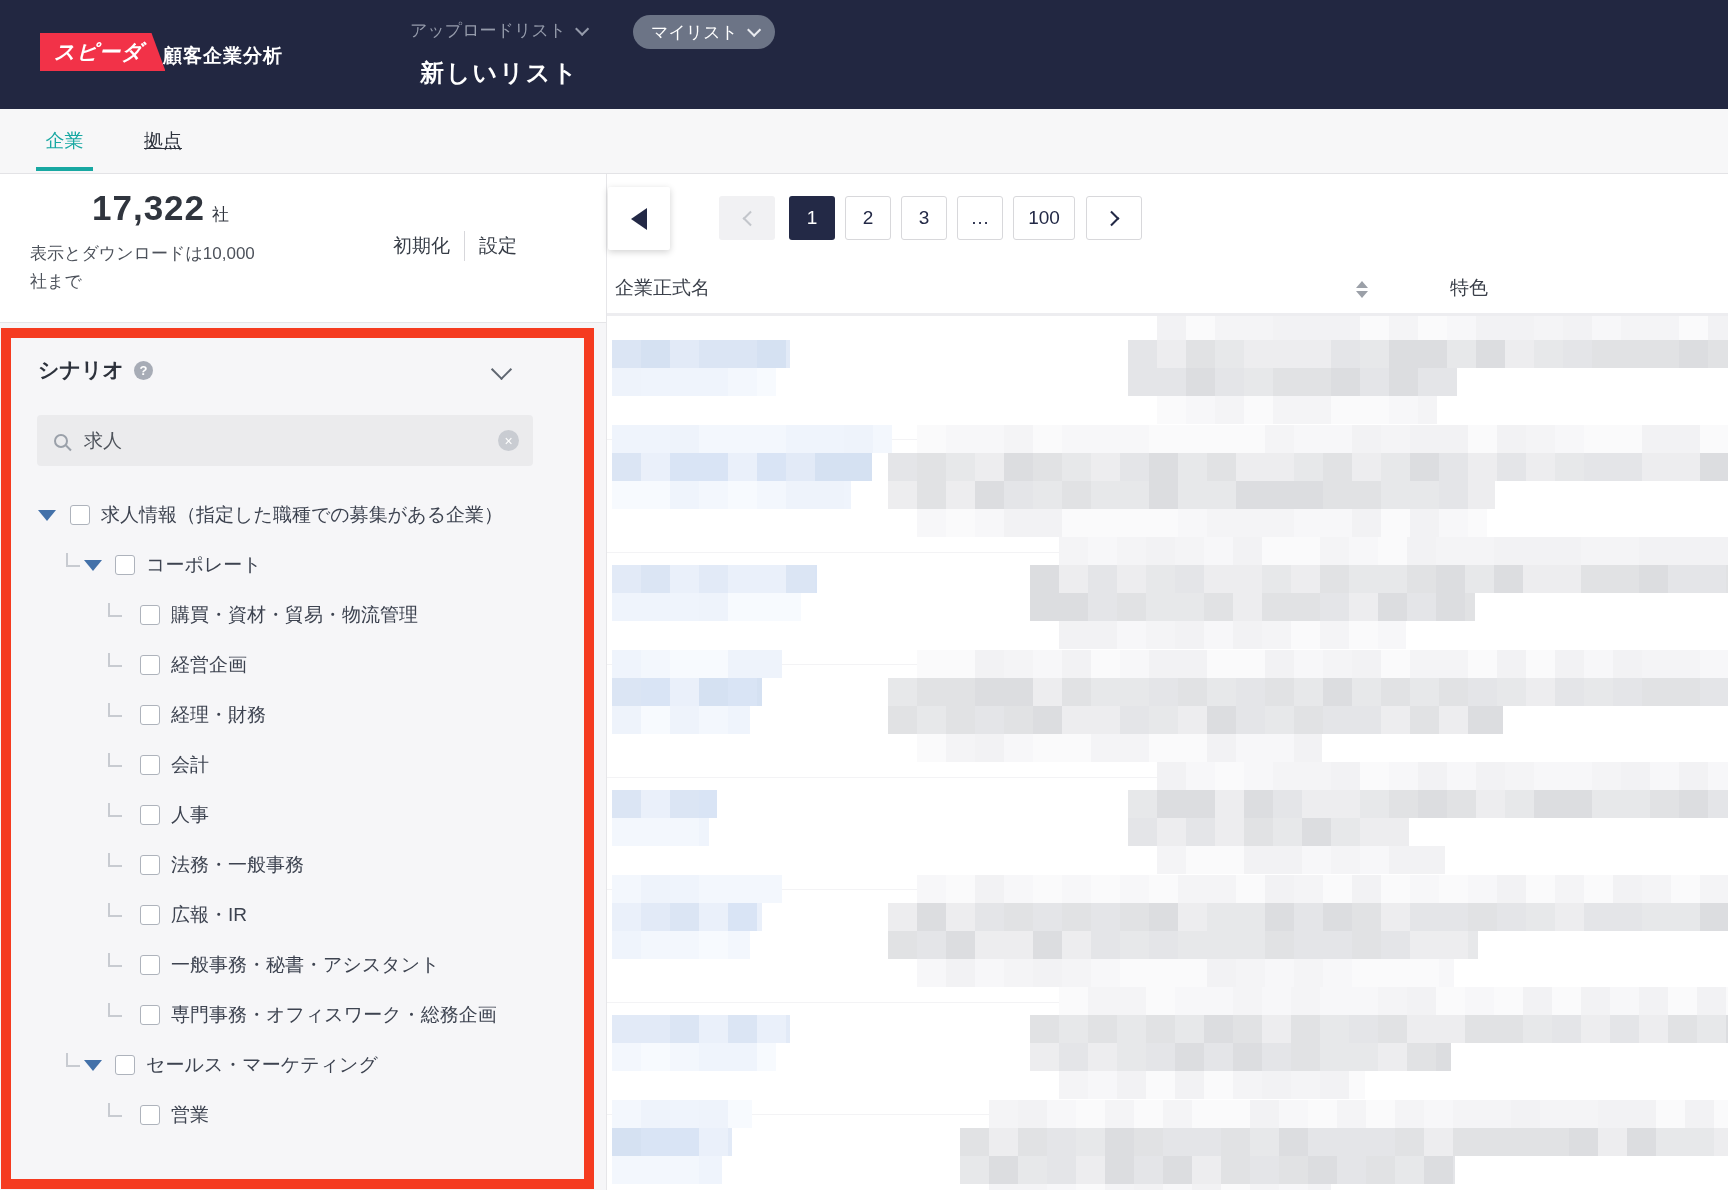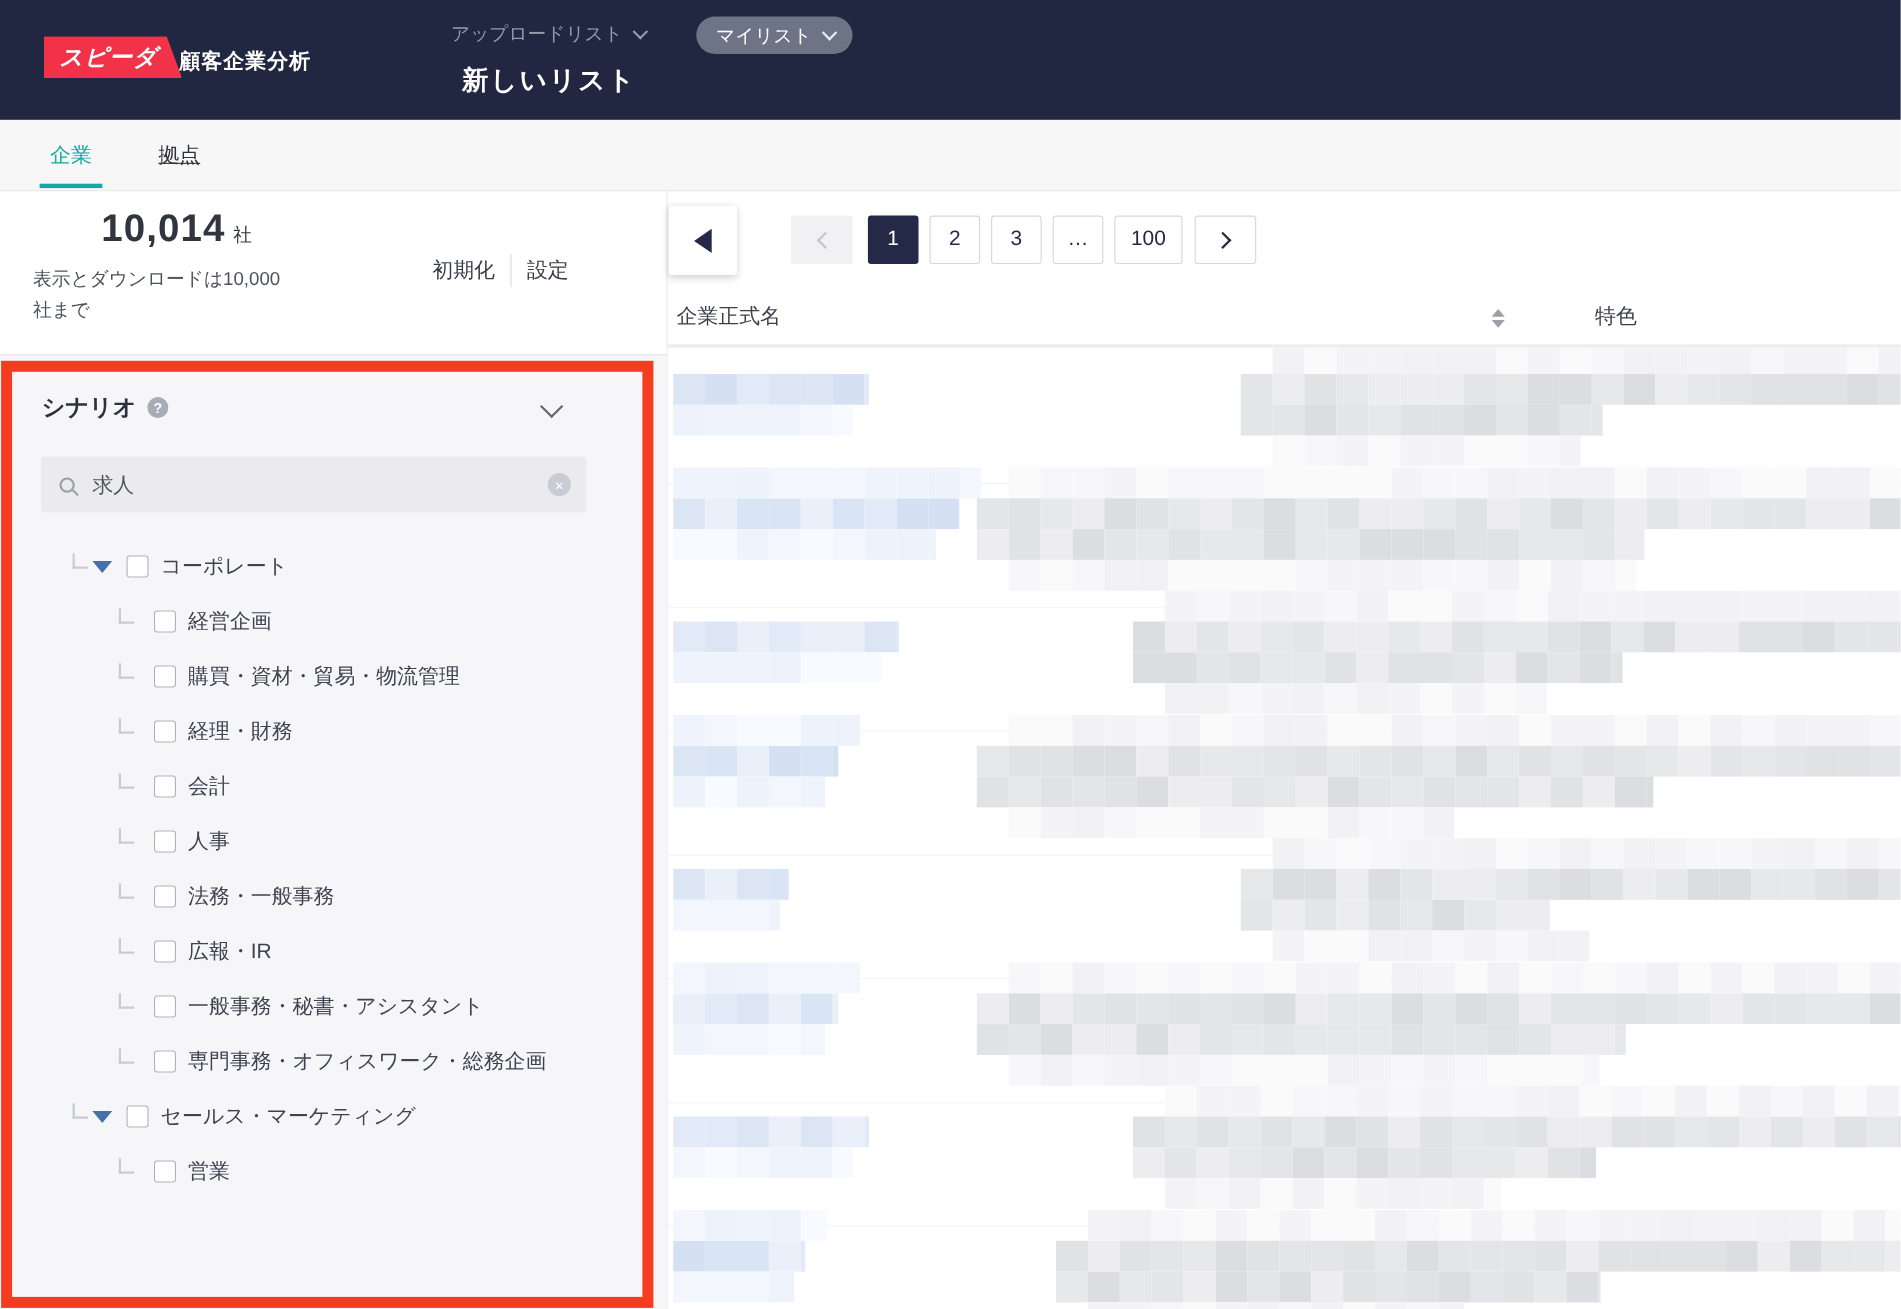--- a/index.html
+++ b/index.html
@@ -137,21 +137,21 @@
     </div>
     <div class="tab tab-idle">
       <span>拠点</span>
     </div>
   </div>
 
   <div class="abs sidebar"></div>
   <div class="abs scenario-bg"></div>
 
   <div class="abs count-line">
-    <span class="count-num">10,014</span>
+    <span class="count-num">17,322</span>
     <span class="count-unit">社</span>
   </div>
   <div class="abs count-note1">表示とダウンロードは10,000</div>
   <div class="abs count-note2">社まで</div>
   <div class="abs side-links">
     <span class="side-link">初期化</span>
     <span class="side-link-divider"></span>
     <span class="side-link">設定</span>
   </div>
 
@@ -161,35 +161,40 @@
   </div>
   <div class="abs collapse-chev"></div>
 
   <div class="abs searchbox">
     <span class="mag"></span>
     <input type="text" value="求人" style="">
     <span class="clear-btn">×</span>
   </div>
 
   <div class="abs tree" id="tree">
+      <div class="tree-row lv1">
+        <span class="tri-down"></span>
+        <span class="cbox"></span>
+        <span class="tree-label">求人情報（指定した職種での募集がある企業）</span>
+      </div>
       <div class="tree-row lv2">
         <span class="connector"></span>
         <span class="tri-down"></span>
         <span class="cbox"></span>
         <span class="tree-label">コーポレート</span>
       </div>
       <div class="tree-row lv3">
         <span class="connector"></span>
         <span class="cbox"></span>
+        <span class="tree-label">購買・資材・貿易・物流管理</span>
+      </div>
+      <div class="tree-row lv3">
+        <span class="connector"></span>
+        <span class="cbox"></span>
         <span class="tree-label">経営企画</span>
-      </div>
-      <div class="tree-row lv3">
-        <span class="connector"></span>
-        <span class="cbox"></span>
-        <span class="tree-label">購買・資材・貿易・物流管理</span>
       </div>
       <div class="tree-row lv3">
         <span class="connector"></span>
         <span class="cbox"></span>
         <span class="tree-label">経理・財務</span>
       </div>
       <div class="tree-row lv3">
         <span class="connector"></span>
         <span class="cbox"></span>
         <span class="tree-label">会計</span>

